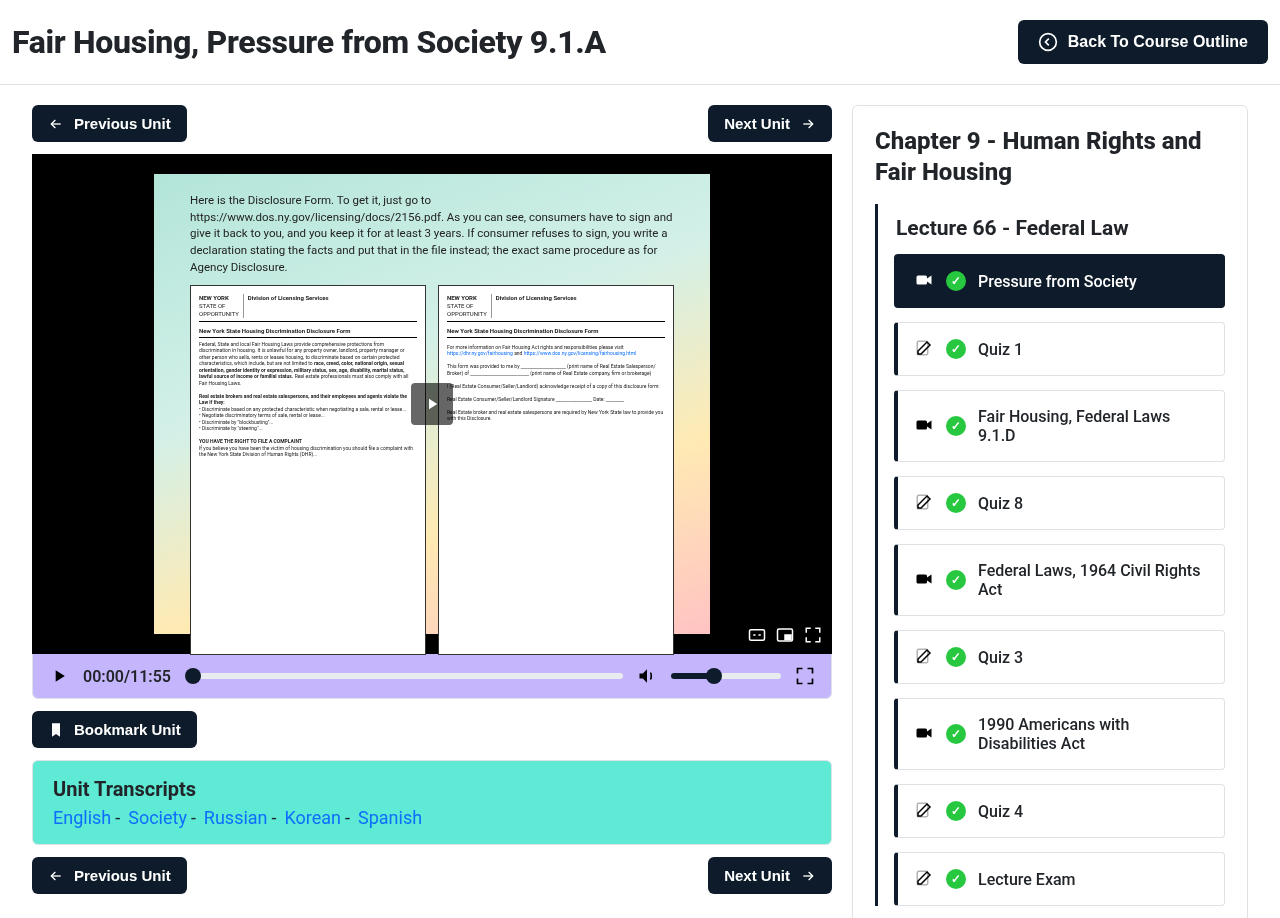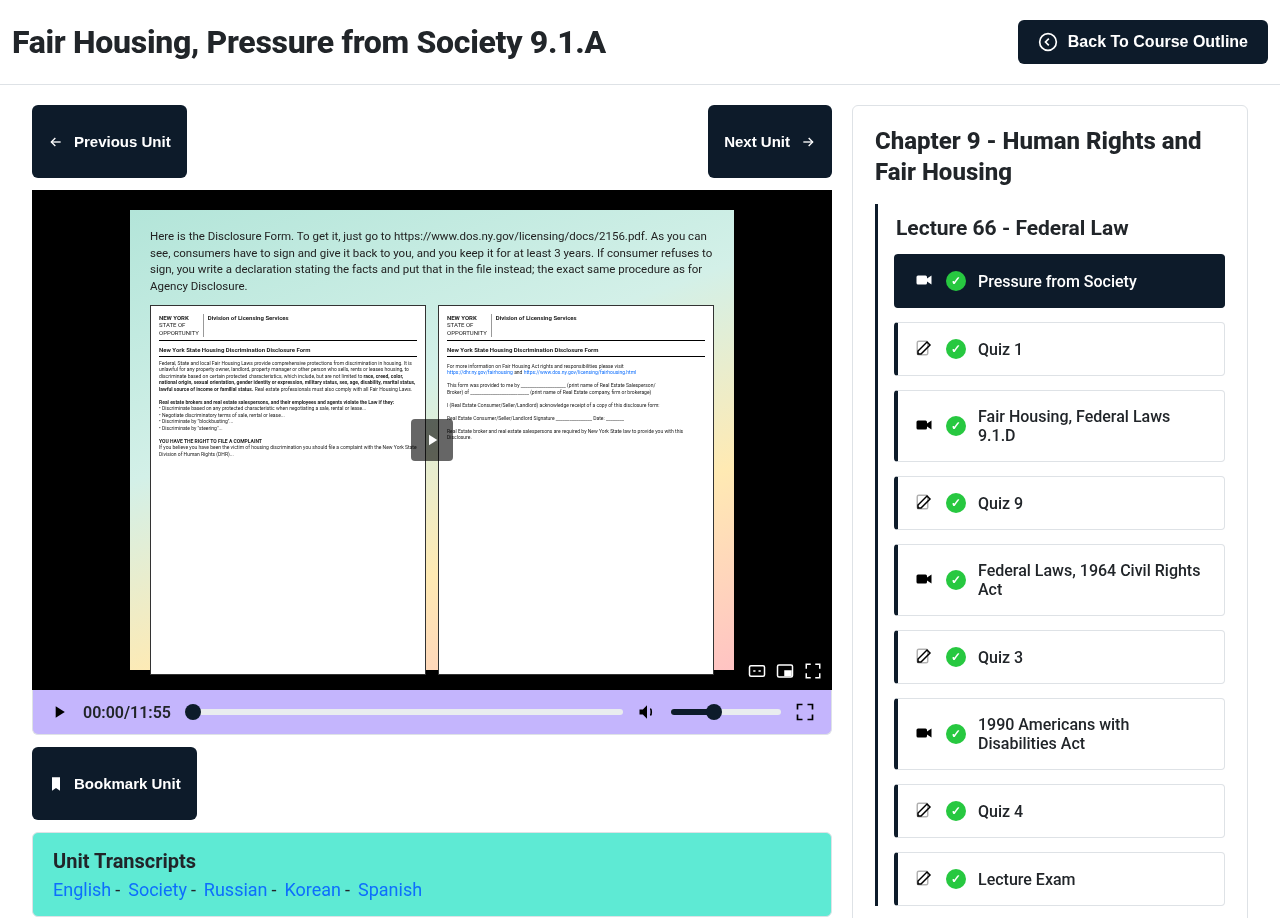--- a/index.html
+++ b/index.html
@@ -1,27 +1,27 @@
 <!DOCTYPE html>
 <html><head>
 <meta charset="utf-8">
 <style>
   * { box-sizing: border-box; margin: 0; padding: 0; }
   body { font-family: -apple-system, BlinkMacSystemFont, "Segoe UI", Roboto, Arial, sans-serif; background: #fff; color: #212529; }
   .header { display: flex; justify-content: space-between; align-items: center; padding: 20px 12px; border-bottom: 1px solid #dee2e6; }
   .page-title { font-size: 32px; font-weight: 800; letter-spacing: -0.3px; }
   .btn-dark { background: #0d1b2a; color: #fff; border: none; border-radius: 6px; padding: 12px 20px; font-size: 16px; font-weight: 600; display: inline-flex; align-items: center; gap: 10px; cursor: pointer; }
-  .btn-dark.small { padding: 28px 16px; font-size: 15px; }
+  .btn-dark.small { padding: 10px 16px; font-size: 15px; }
   .content-row { display: flex; gap: 20px; padding: 20px 32px 32px; }
   .main-col { flex: 1 1 auto; min-width: 0; }
   .side-col { width: 396px; flex-shrink: 0; }
   .nav-row { display: flex; justify-content: space-between; margin-bottom: 12px; }
   .nav-row.bottom { margin-top: 12px; margin-bottom: 0; }
   .video-box { background: #000; height: 500px; position: relative; display: flex; align-items: center; justify-content: center; }
-  .slide { width: 604px; height: 460px; background: linear-gradient(160deg,#b3e5d9 0%,#d3f0e8 40%,#ffeab3 70%,#ffc3c3 100%); padding: 18px 20px; font-size: 10px; color: #222; position: relative; }
+  .slide { width: 556px; height: 460px; background: linear-gradient(160deg,#b3e5d9 0%,#d3f0e8 40%,#ffeab3 70%,#ffc3c3 100%); padding: 18px 36px; font-size: 10px; color: #222; position: relative; }
   .slide-text { font-size: 11.5px; line-height: 1.45; margin-bottom: 10px; }
   .docs { display: flex; gap: 12px; height: 370px; }
   .doc { flex: 1; background: #fff; border: 1px solid #333; padding: 8px; font-size: 6px; line-height: 1.3; overflow: hidden; }
   .doc-hdr { display:flex; border-bottom:1px solid #000; padding-bottom:3px; margin-bottom:3px;}
   .doc-logo-box{border-right:1px solid #999;padding-right:4px;margin-right:4px;font-size:6px;}
   .play-overlay { position: absolute; left: 50%; top: 50%; transform: translate(-50%,-50%); width: 42px; height: 42px; background: rgba(0,0,0,.6); border-radius: 4px; display:flex; align-items:center; justify-content:center;}
   .vid-icons { position: absolute; right: 10px; bottom: 10px; display:flex; gap:10px; color:#fff; font-size:14px;}
   .player-bar { background: #c4b5fd; padding: 12px 16px; display: flex; align-items: center; gap: 14px; border: 1px solid #dee2e6; border-top: none; border-radius: 0 0 6px 6px; }
   .ptime { font-size: 16px; font-weight: 600; }
   .track { flex: 1; height: 6px; background: #e9ecef; border-radius: 10px; position: relative; }
@@ -242,21 +242,21 @@
               <span class="lesson-label">Fair Housing, Federal Laws 9.1.D</span>
             </div>
             <div class="lesson">
               <span class="licon">
                 <svg width="20" height="18" viewBox="0 0 24 24" fill="none" stroke="#000" stroke-width="2">
                   <path d="M4 20h4L20 8l-4-4L4 16v4z"></path>
                   <rect x="3" y="3" width="14" height="18" rx="2" stroke-opacity="0.3"></rect>
                 </svg>
               </span>
               <span class="done">✓</span>
-              <span class="lesson-label">Quiz 9</span>
+              <span class="lesson-label">Quiz 8</span>
             </div>
             <div class="lesson">
               <span class="licon">
                 <svg width="20" height="18" viewBox="0 0 24 24" fill="#000">
                   <rect x="2" y="6" width="14" height="12" rx="2"></rect>
                   <path d="M16 10l6-4v12l-6-4z"></path>
                 </svg>
               </span>
               <span class="done">✓</span>
               <span class="lesson-label">Federal Laws, 1964 Civil Rights Act</span>

